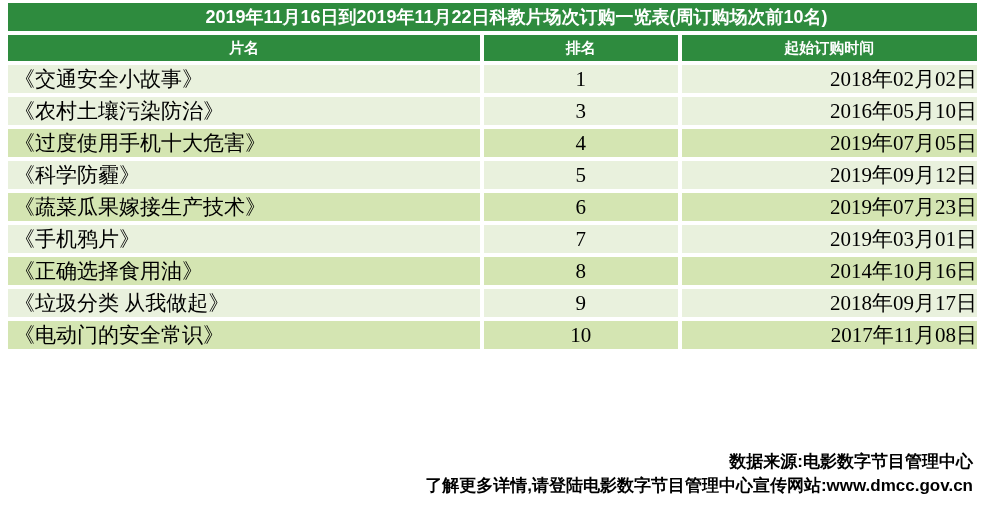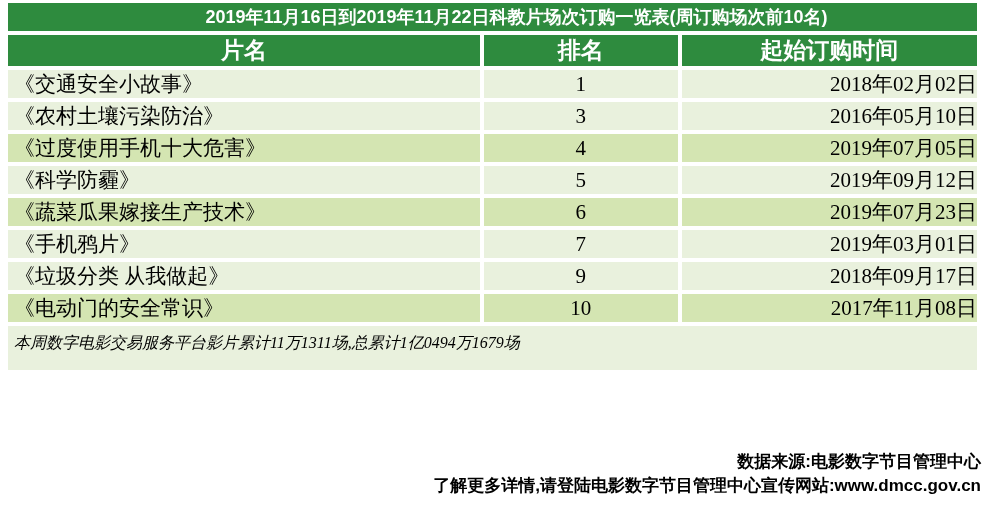--- a/index.html
+++ b/index.html
@@ -45,21 +45,21 @@
     text-align:center;
     height:28px;
     vertical-align:middle;
     font-family:"Liberation Sans",sans-serif;
     padding-left:48px;
   }
   .head-cell{
     background:var(--header-green);
     color:#ffffff;
     font-weight:bold;
-    font-size:23px;
+    font-size:15px;
     text-align:center;
     height:26px;
     vertical-align:middle;
     font-family:"Liberation Sans",sans-serif;
   }
   tr.data-row td{
     height:28px;
     font-size:21px;
     font-family:"Liberation Serif","DejaVu Serif",serif;
     vertical-align:middle;
@@ -74,21 +74,21 @@
     height:44px;
     vertical-align:top;
     padding:7px 0 0 6px;
     font-size:16px;
     font-style:italic;
     font-family:"Liberation Serif","DejaVu Serif",serif;
     white-space:nowrap;
   }
   .bottom-notes{
     position:absolute;
-    right:4px;
+    right:12px;
     top:450px;
     text-align:right;
     font-weight:bold;
     font-size:17px;
     line-height:24px;
     font-family:"Liberation Sans",sans-serif;
   }
 </style>
 </head>
 <body>
@@ -134,34 +134,36 @@
       <tr class="data-row even">
         <td class="cell-name">《蔬菜瓜果嫁接生产技术》</td>
         <td class="cell-rank">6</td>
         <td class="cell-date">2019年07月23日</td>
       </tr>
       <tr class="data-row odd">
         <td class="cell-name">《手机鸦片》</td>
         <td class="cell-rank">7</td>
         <td class="cell-date">2019年03月01日</td>
       </tr>
+      <tr class="data-row even">
+        <td class="cell-name">《正确选择食用油》</td>
+        <td class="cell-rank">8</td>
+        <td class="cell-date">2014年10月16日</td>
+      </tr>
       <tr class="data-row odd">
         <td class="cell-name">《垃圾分类 从我做起》</td>
         <td class="cell-rank">9</td>
         <td class="cell-date">2018年09月17日</td>
       </tr>
       <tr class="data-row even">
         <td class="cell-name">《电动门的安全常识》</td>
         <td class="cell-rank">10</td>
         <td class="cell-date">2017年11月08日</td>
       </tr>
 
-      <tr>
-        <td class="summary-cell" colspan="3">本周数字电影交易服务平台影片累计11万1311场,总累计1亿0494万1679场</td>
-      </tr>
     </tbody>
   </table>
 
   <div class="bottom-notes">
     <div>数据来源:电影数字节目管理中心</div>
     <div>了解更多详情,请登陆电影数字节目管理中心宣传网站:www.dmcc.gov.cn</div>
   </div>
 
 </div>
 

